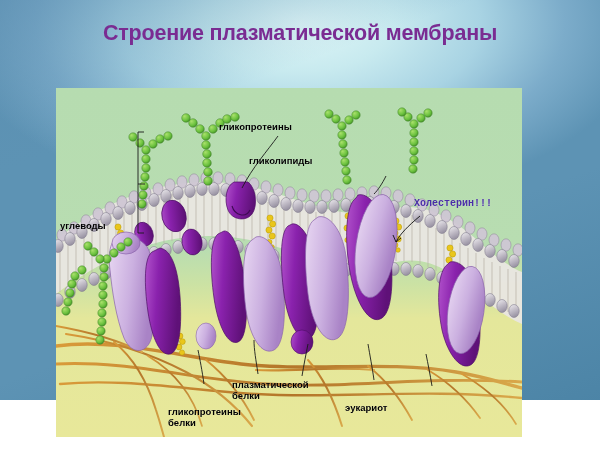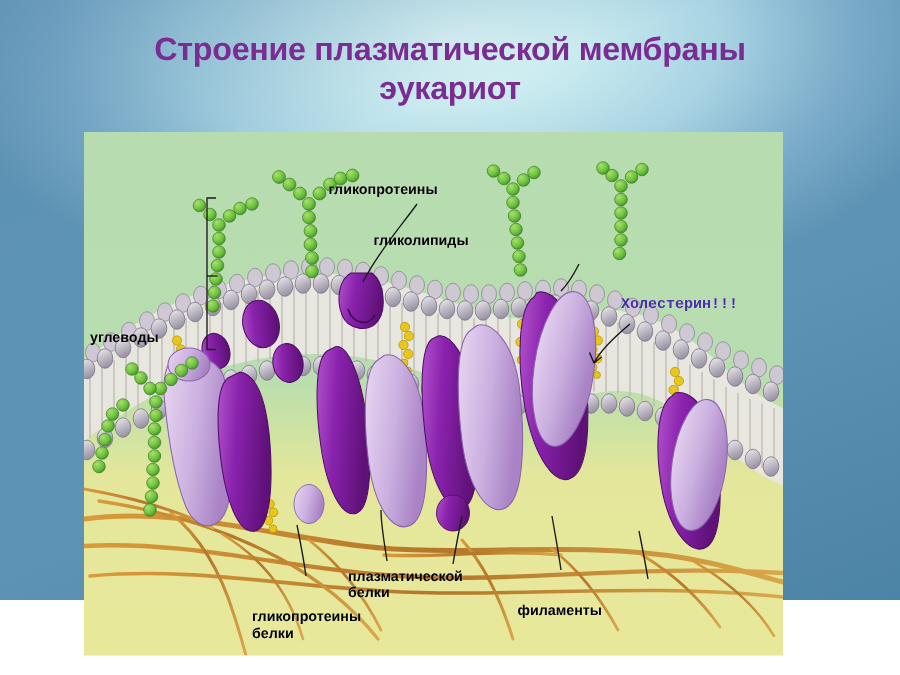--- a/index.html
+++ b/index.html
@@ -44,21 +44,20 @@
   }
   .lbl.chol{color:#4a2da8;font-size:10px;font-family:Liberation Mono, monospace;}
 </style>
 </head>
 <body>
 
 <div id="slide">
 
   <div id="title">
     <span>Строение плазматической мембраны</span><br>
-    <span>эукариот</span>
   </div>
 
   <div id="panel">
     <svg viewBox="0 0 466 349" xmlns="http://www.w3.org/2000/svg">
       <defs>
         <linearGradient id="headG" x1="0" y1="0" x2="0.4" y2="1">
           <stop offset="0%" stop-color="#efeef0"></stop>
           <stop offset="45%" stop-color="#c9c4ce"></stop>
           <stop offset="100%" stop-color="#9a94a4"></stop>
         </linearGradient>
@@ -505,15 +504,15 @@
   <div class="lbl" style="left:60px;top:221px;">углеводы</div>
 
   <div class="lbl chol" style="left:414px;top:198px;">Холестерин!!!</div>
 
   <div class="lbl" style="left:232px;top:380px;">плазматической
 белки</div>
 
   <div class="lbl" style="left:168px;top:407px;">гликопротеины
 белки</div>
 
-  <div class="lbl" style="left:345px;top:403px;">филаменты</div>
+  <div class="lbl" style="left:345px;top:403px;">эукариот</div>
 
 </div>
 
 </body></html>

